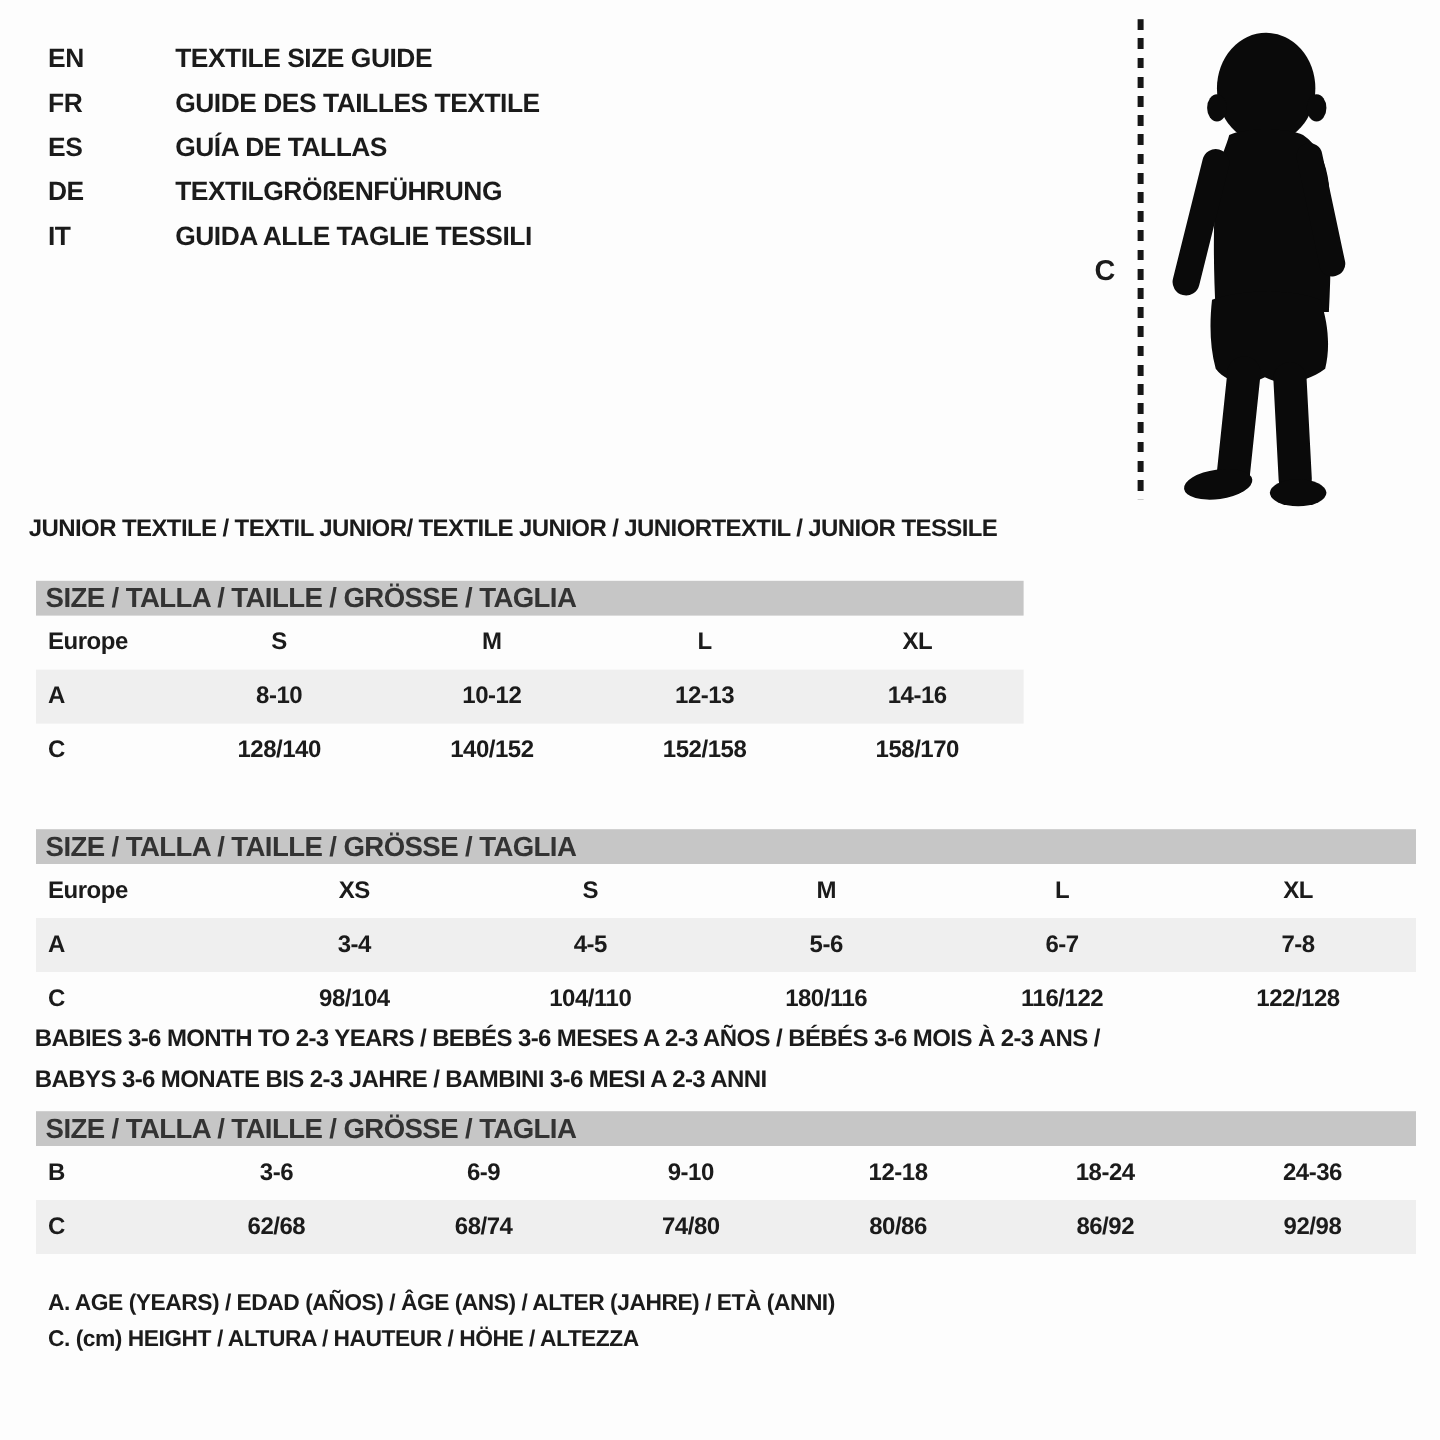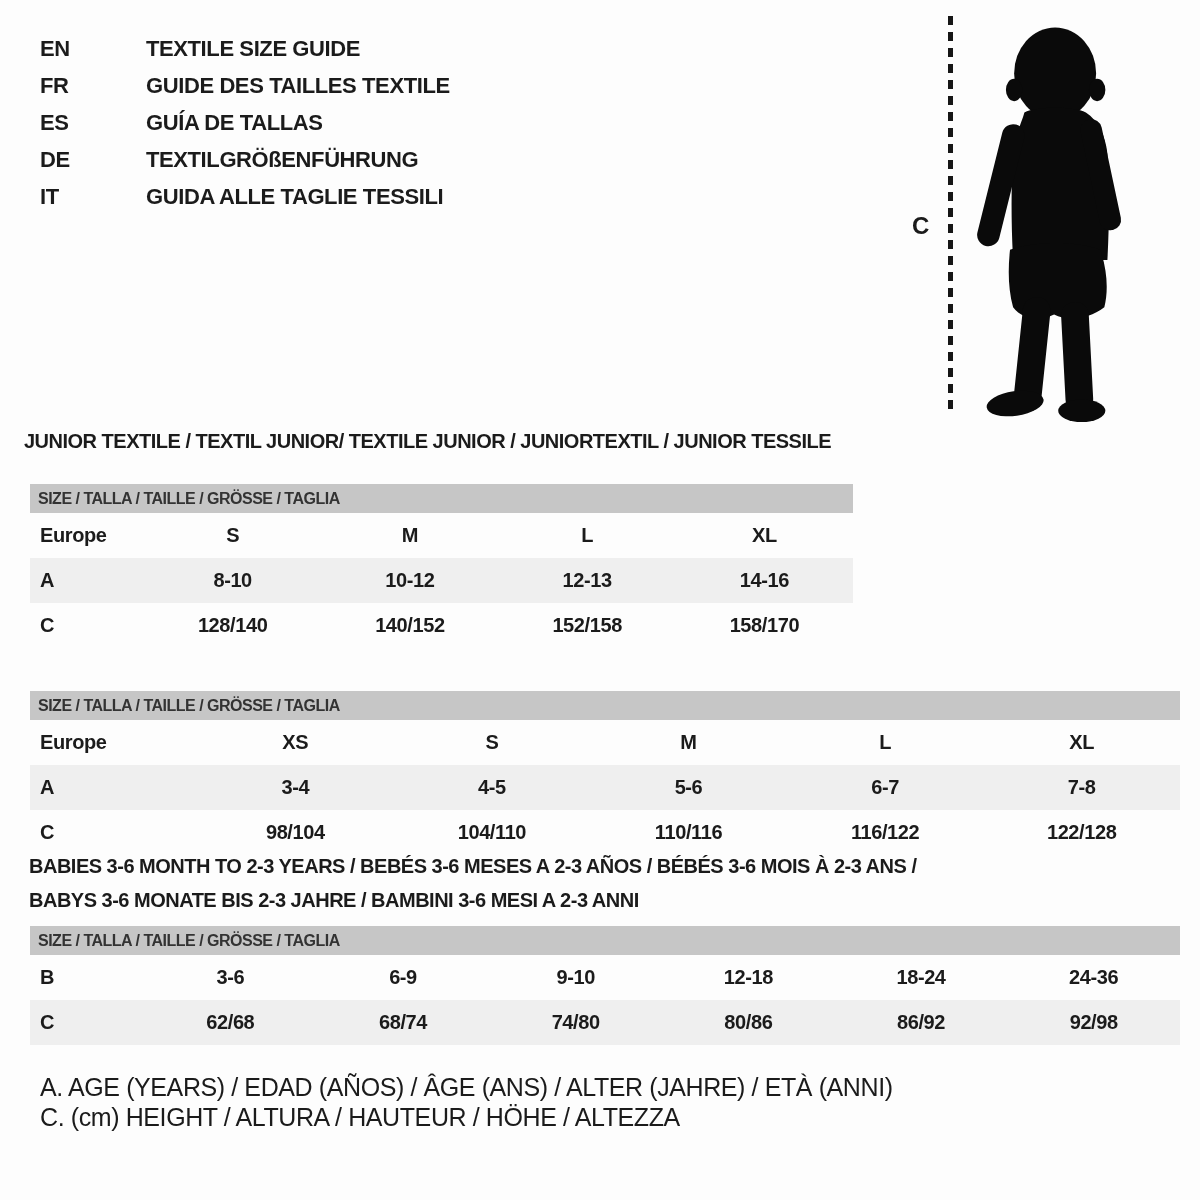--- a/index.html
+++ b/index.html
@@ -57,21 +57,21 @@
     font-size: 20px; font-weight: 700; letter-spacing: -0.5px; white-space: nowrap;
   }
   
   .size-table { position: absolute; left: 30px; }
   .size-bar {
     height: 29px;
     background: #c6c6c6;
     display: flex;
     align-items: center;
     padding-left: 8px;
-    font-size: 16px;
+    font-size: 23px;
     font-weight: 700;
     letter-spacing: -0.5px;
     color: #333333;
   }
   .t-row {
     display: flex;
     height: 45px;
     align-items: center;
     font-size: 20px;
     font-weight: 700;
@@ -81,21 +81,21 @@
   .t-label { padding-left: 10px; }
   .junior  .t-label { width: 114px; }
   .children .t-label { width: 167px; }
   .babies  .t-label { width: 114px; }
   .t-cell { flex: 1; text-align: center; }
   .w-junior { width: 823px; }
   .w-full   { width: 1150px; }
   
   .legend { position: absolute; left: 40px; top: 1072px; line-height: 30px; }
   .legend div {
-    font-size: 25px; font-weight: 400; letter-spacing: -0.4px; white-space: nowrap;
+    font-size: 19px; font-weight: 700; letter-spacing: -0.4px; white-space: nowrap;
   }
 </style>
 </head>
 <body>
 
 <div class="page">
 
   <div class="languages">
     <div class="lang-row">
       <span class="lang-code">EN</span>
@@ -202,21 +202,21 @@
       <span class="t-cell">3-4</span>
       <span class="t-cell">4-5</span>
       <span class="t-cell">5-6</span>
       <span class="t-cell">6-7</span>
       <span class="t-cell">7-8</span>
     </div>
     <div class="t-row">
       <span class="t-label">C</span>
       <span class="t-cell">98/104</span>
       <span class="t-cell">104/110</span>
-      <span class="t-cell">110/116</span>
+      <span class="t-cell">180/116</span>
       <span class="t-cell">116/122</span>
       <span class="t-cell">122/128</span>
     </div>
   </div>
 
   <div class="babies-title-block" style="top:849px">
     <div>BABIES 3-6 MONTH TO 2-3 YEARS / BEBÉS 3-6 MESES A 2-3 AÑOS / BÉBÉS 3-6 MOIS À 2-3 ANS /</div>
     <div>BABYS 3-6 MONATE BIS 2-3 JAHRE / BAMBINI 3-6 MESI A 2-3 ANNI</div>
   </div>
   <div class="size-table babies w-full" style="top:926px">

